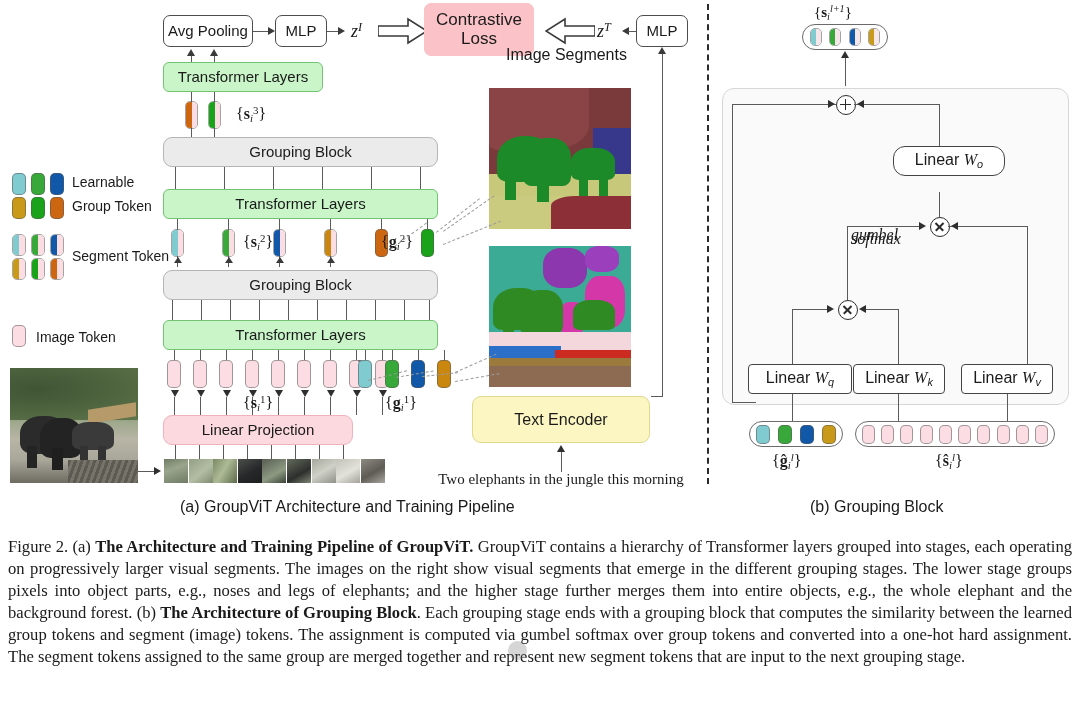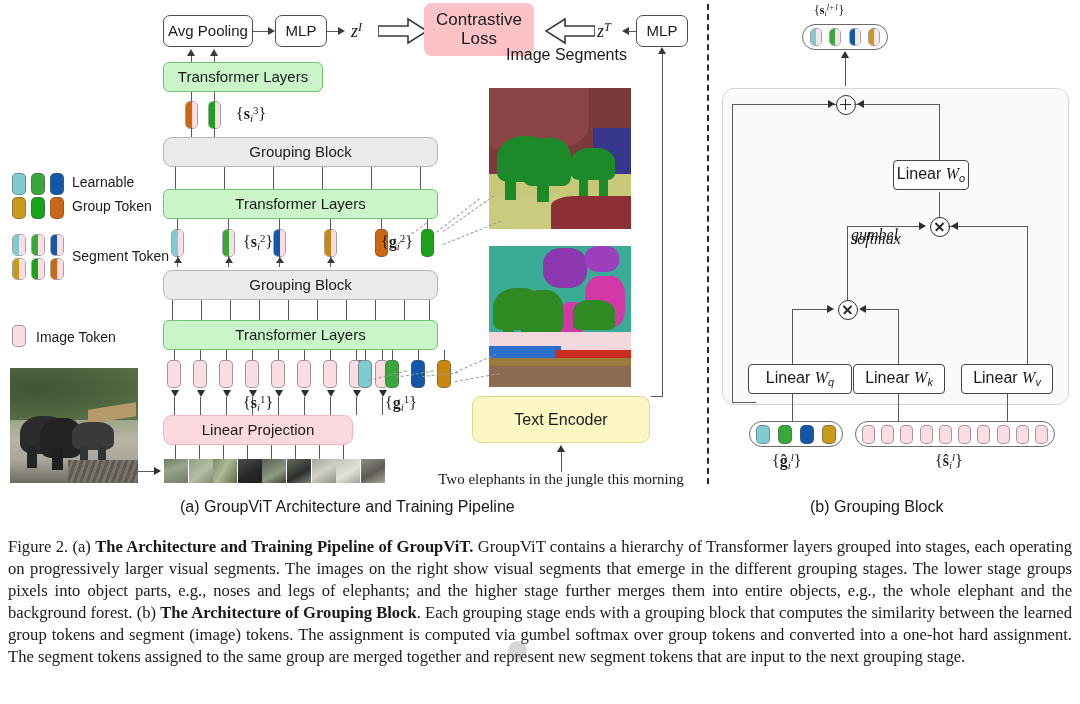--- a/index.html
+++ b/index.html
@@ -393,21 +393,21 @@
     <span class="lhalf" style="background:#cc6611;"></span>
     <span class="rhalf" style="background:#fbdde3;"></span>
     </div>
   <div class="lbl" style="left:72px;top:248px;font-size:14px;">Segment Token</div>
 
   <div class="tok" style="left:12px;top:325px;width:14px;height:22px;background:#fbdde3;"></div>
   <div class="lbl" style="left:36px;top:329px;font-size:14px;">Image Token</div>
 
   <div class="lbl" style="left:180px;top:498px;font-size:16px;">(a) GroupViT Architecture and Training Pipeline</div>
 
-  <div class="mathlbl" style="left:814px;top:3px;font-size:12px;">
+  <div class="mathlbl" style="left:814px;top:3px;font-size:15px;">
     {<b>s</b><span class="sub">i</span><span class="sup">l+1</span>}
   </div>
   <div class="capsule" style="left:802px;top:24px;width:86px;height:26px;padding:0 7px;justify-content:space-between;">
     <span class="tok" style="position:relative;left:0;top:0;width:12px;height:18px;">
       <span class="lhalf" style="background:#7fcbd0;"></span>
       <span class="rhalf" style="background:#f7e6e9;"></span>
       </span>
     <span class="tok" style="position:relative;left:0;top:0;width:12px;height:18px;">
       <span class="lhalf" style="background:#38a83a;"></span>
       <span class="rhalf" style="background:#f7e6e9;"></span>
@@ -434,21 +434,21 @@
 
   <div class="ln lnv" style="left:732px;top:104px;height:298px;"></div>
   <div class="ln lnh" style="left:732px;top:103.5px;width:104px;"></div>
   <div class="ln lnh" style="left:732px;top:401.5px;width:24px;"></div>
   <div class="abs" style="left:828px;top:100px;width:0;height:0;border-left:7px solid #2f2f2f;border-top:4px solid transparent;border-bottom:4px solid transparent;"></div>
 
   <div class="ln lnv" style="left:939px;top:104px;height:58px;"></div>
   <div class="ln lnh" style="left:854px;top:103.5px;width:86px;"></div>
   <div class="abs" style="left:857px;top:100px;width:0;height:0;border-right:7px solid #2f2f2f;border-top:4px solid transparent;border-bottom:4px solid transparent;"></div>
 
-  <div class="box lin" style="left:893px;top:160px;width:76px;height:30px;">
+  <div class="box lin" style="left:893px;top:146px;width:112px;height:30px;border-radius:12px;">
     <span class="mathlbl" style="position:relative;left:0;top:0;font-size:16px;font-family:'Liberation Sans',sans-serif;">
       Linear&nbsp;<i style="font-family:'Liberation Serif',serif;">W</i><span class="sub">o</span>
     </span>
   </div>
 
   <div class="ln lnv" style="left:939px;top:192px;height:25px;"></div>
 
   <div class="opc" style="left:930px;top:217px;width:18px;height:18px;">
     <i style="left:2.5px;top:7.6px;width:11px;height:1.5px;transform:rotate(45deg);"></i>
     <i style="left:2.5px;top:7.6px;width:11px;height:1.5px;transform:rotate(-45deg);"></i>

